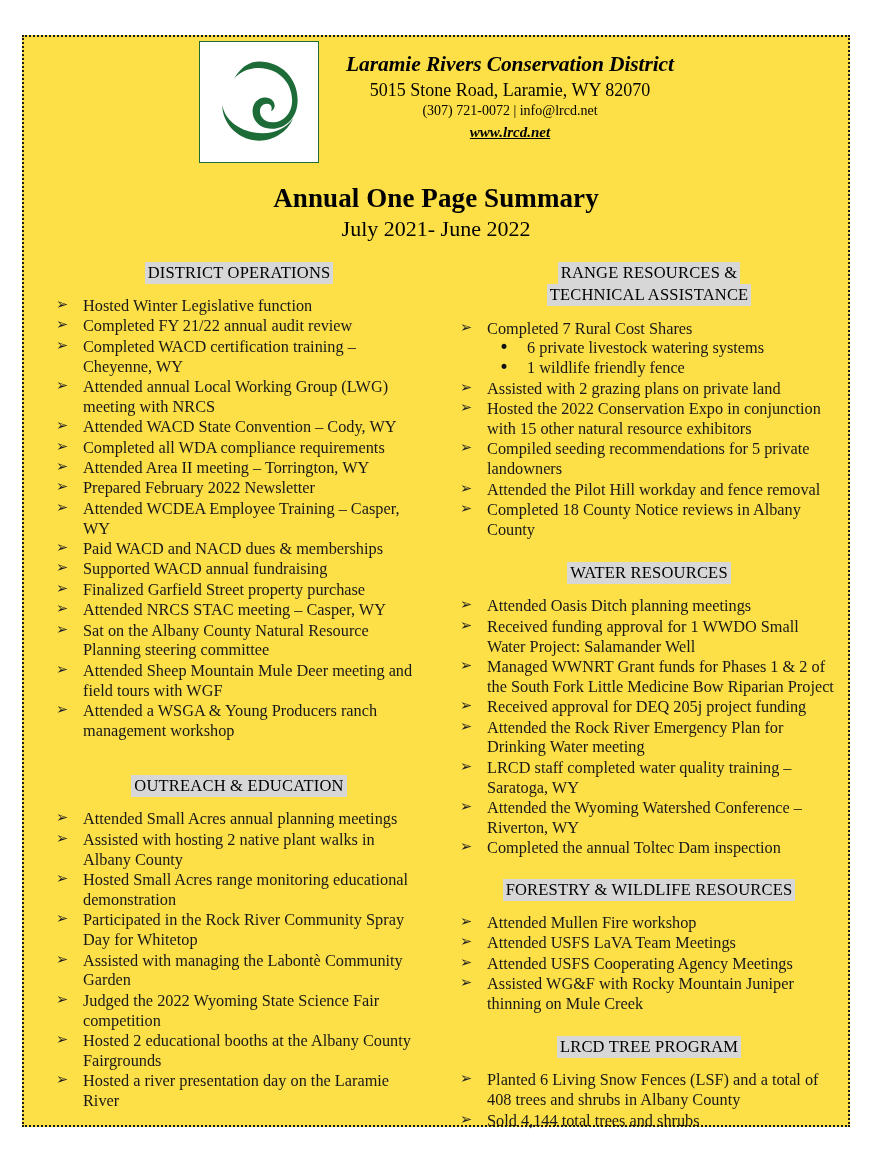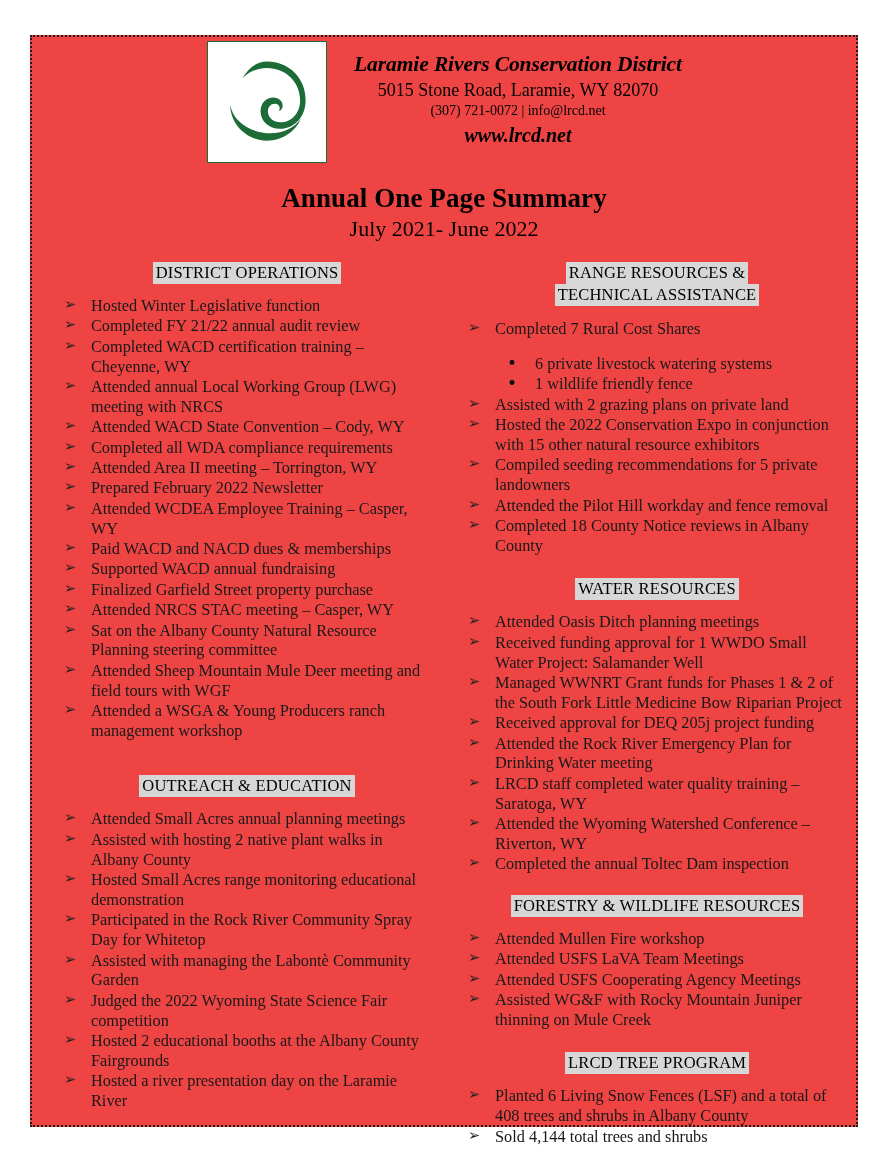--- a/index.html
+++ b/index.html
@@ -8,27 +8,27 @@
   }
   body {
     width: 896px;
     height: 1163px;
     background: #ffffff;
     font-family: "Liberation Serif", serif;
     overflow: hidden;
   }
   .page {
     position: absolute;
-    left: 30px;
+    left: 22px;
     top: 35px;
     width: 828px;
     height: 1092px;
     border: 2px dotted #1a1a1a;
     box-sizing: border-box;
-    background: #ef4444;
+    background: #fde047;
   }
 
   
   .header {
     display: flex;
     align-items: flex-start;
     padding: 2px 0 0 0;
   }
   .logo-box {
     width: 120px;
@@ -69,26 +69,27 @@
     white-space: nowrap;
     text-align: center;
   }
   .org-phone {
     font-size: 14px;
     color: #000;
     line-height: 1.32;
     white-space: nowrap;
   }
   .org-web {
-    font-size: 20px;
+    font-size: 15px;
     font-weight: bold;
     font-style: italic;
     color: #000;
     line-height: 1.35;
     margin-top: 1px;
+    text-decoration: underline;
   }
 
   
   .title-wrap {
     text-align: center;
     margin-top: 20px;
   }
   .doc-title {
     font-family: "Liberation Serif", serif;
     font-weight: bold;
@@ -148,21 +149,21 @@
     content: "\27A2";
     position: absolute;
     left: 2px;
     top: 0px;
     font-size: 14.5px;
     color: #222;
     font-family: "DejaVu Sans", sans-serif;
   }
   ul.sub {
     list-style: none;
-    margin: 16px 0 0 0;
+    margin: 0 0 0 0;
     padding: 0;
   }
   ul.sub > li {
     position: relative;
     padding-left: 40px;
     font-size: 16.3px;
     line-height: 1.22;
     color: #181818;
   }
   ul.sub > li::before {

